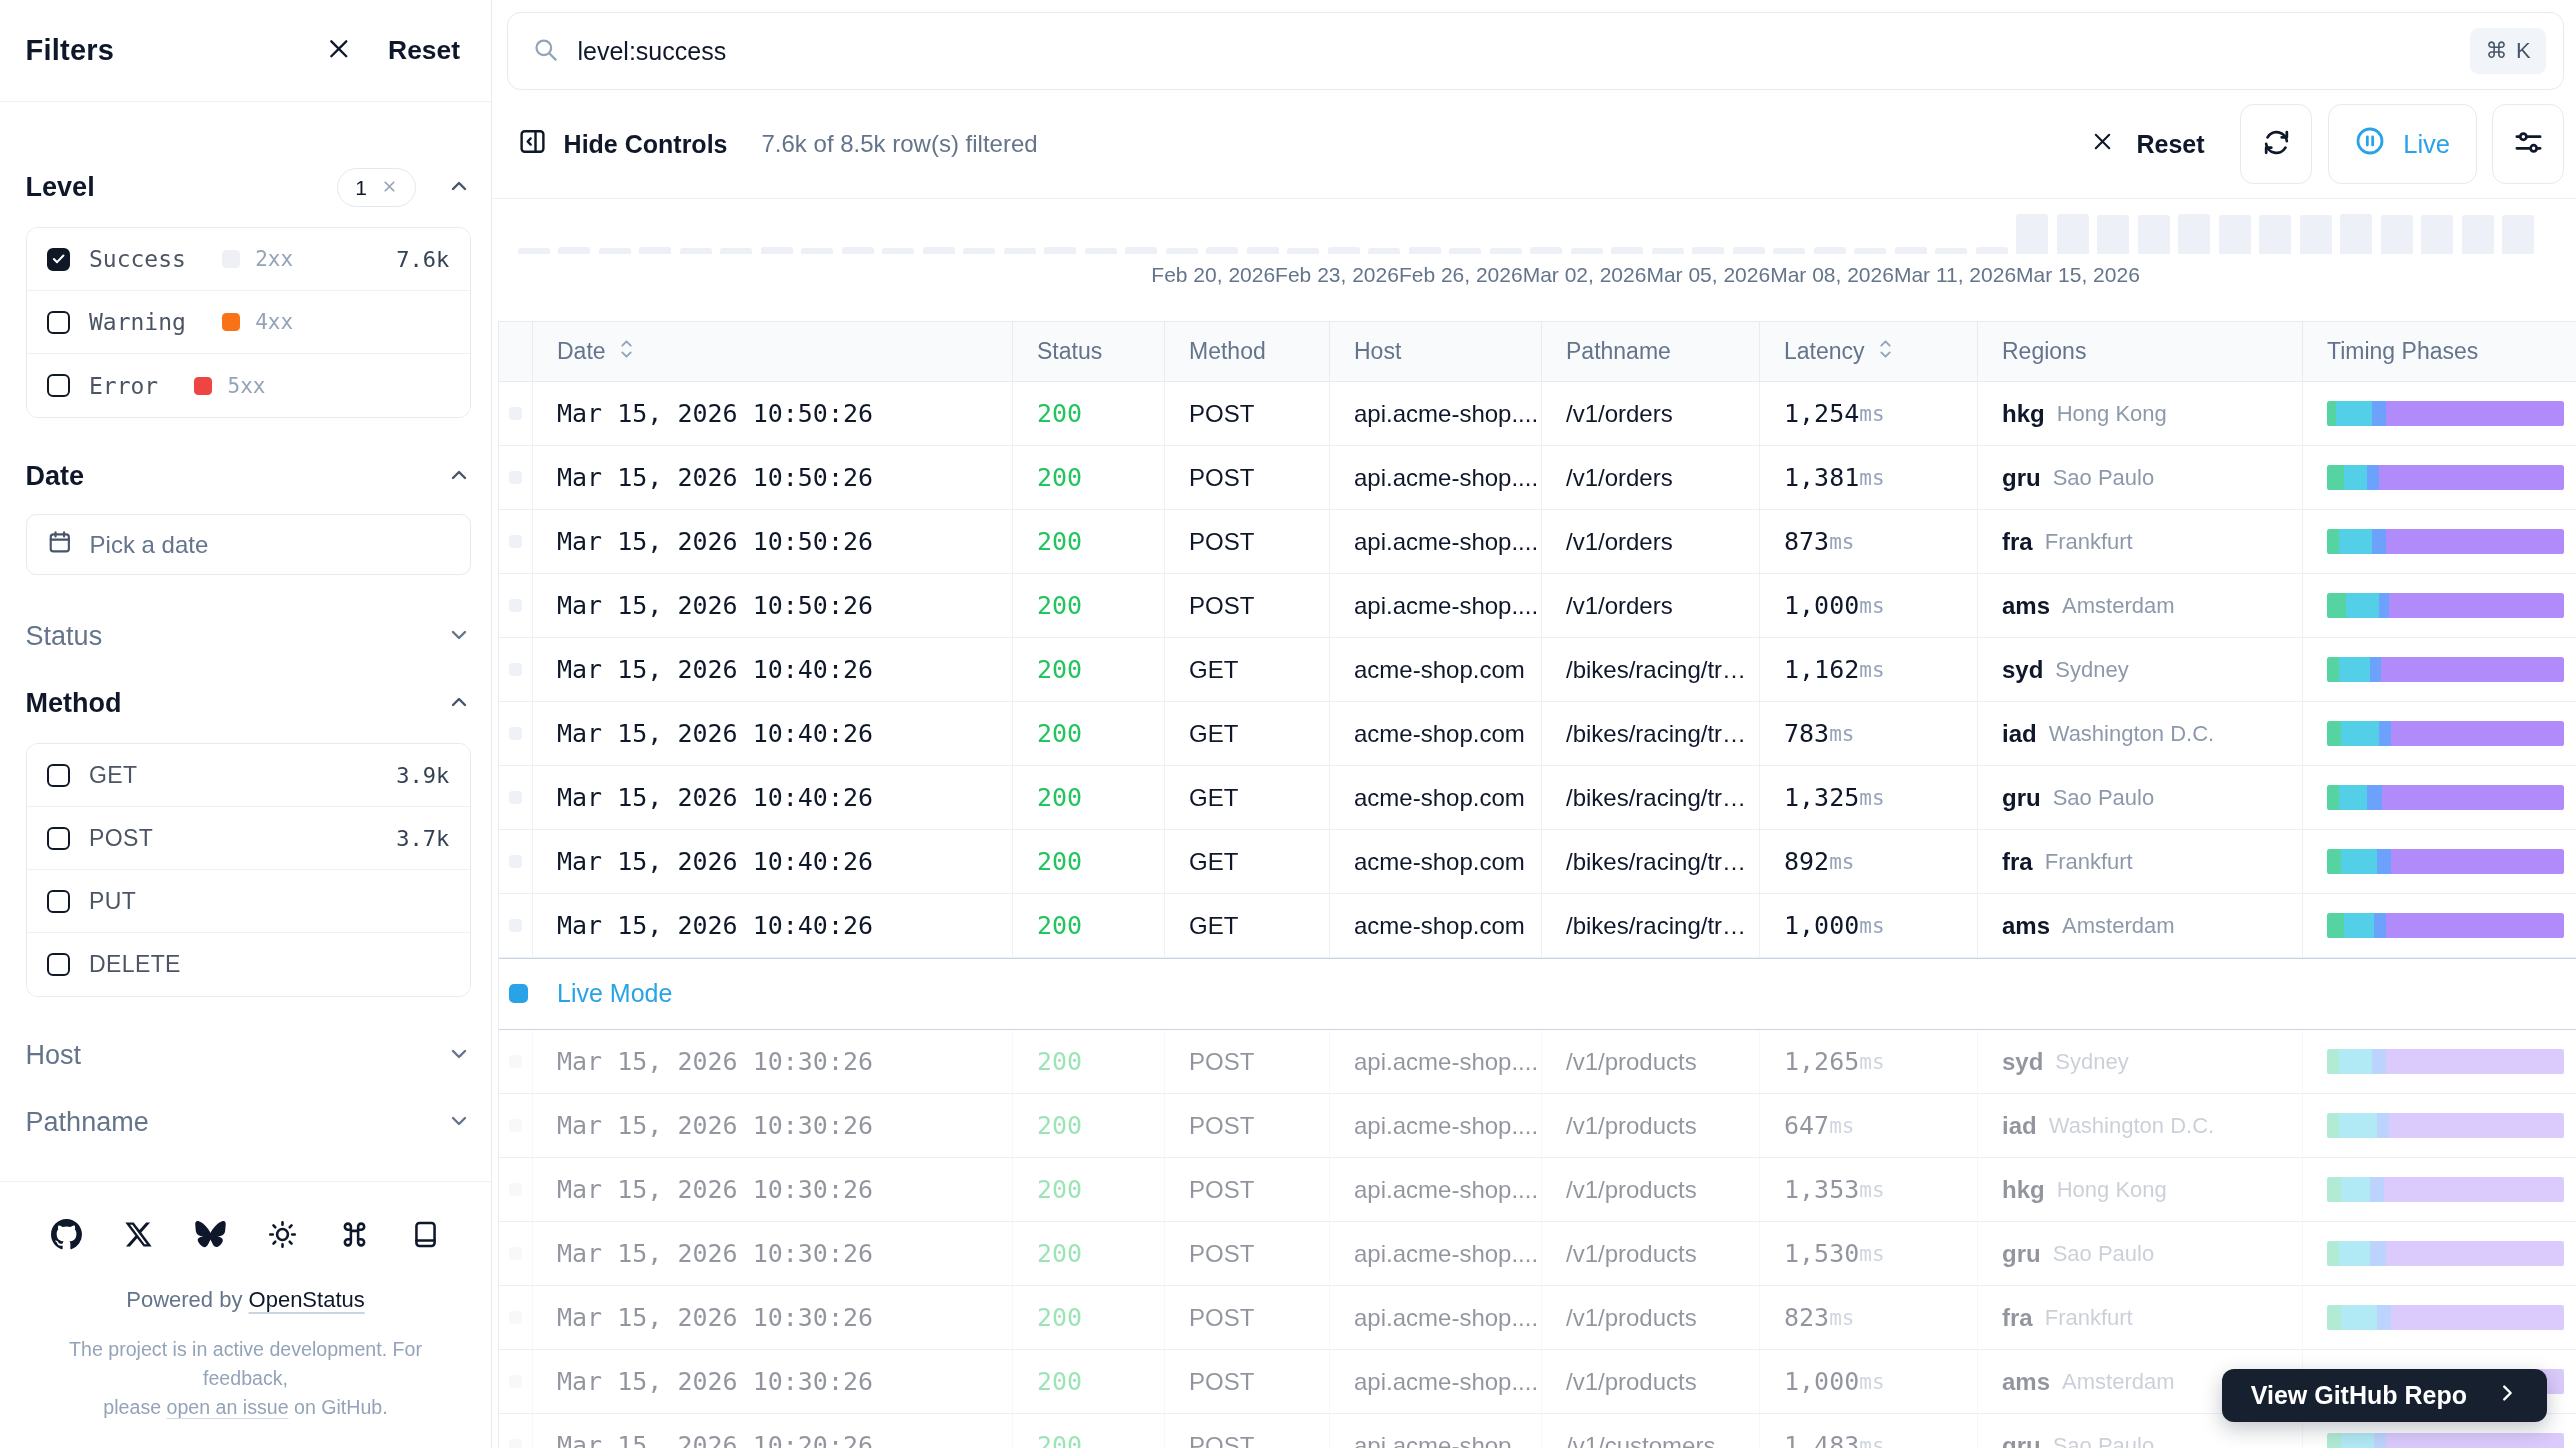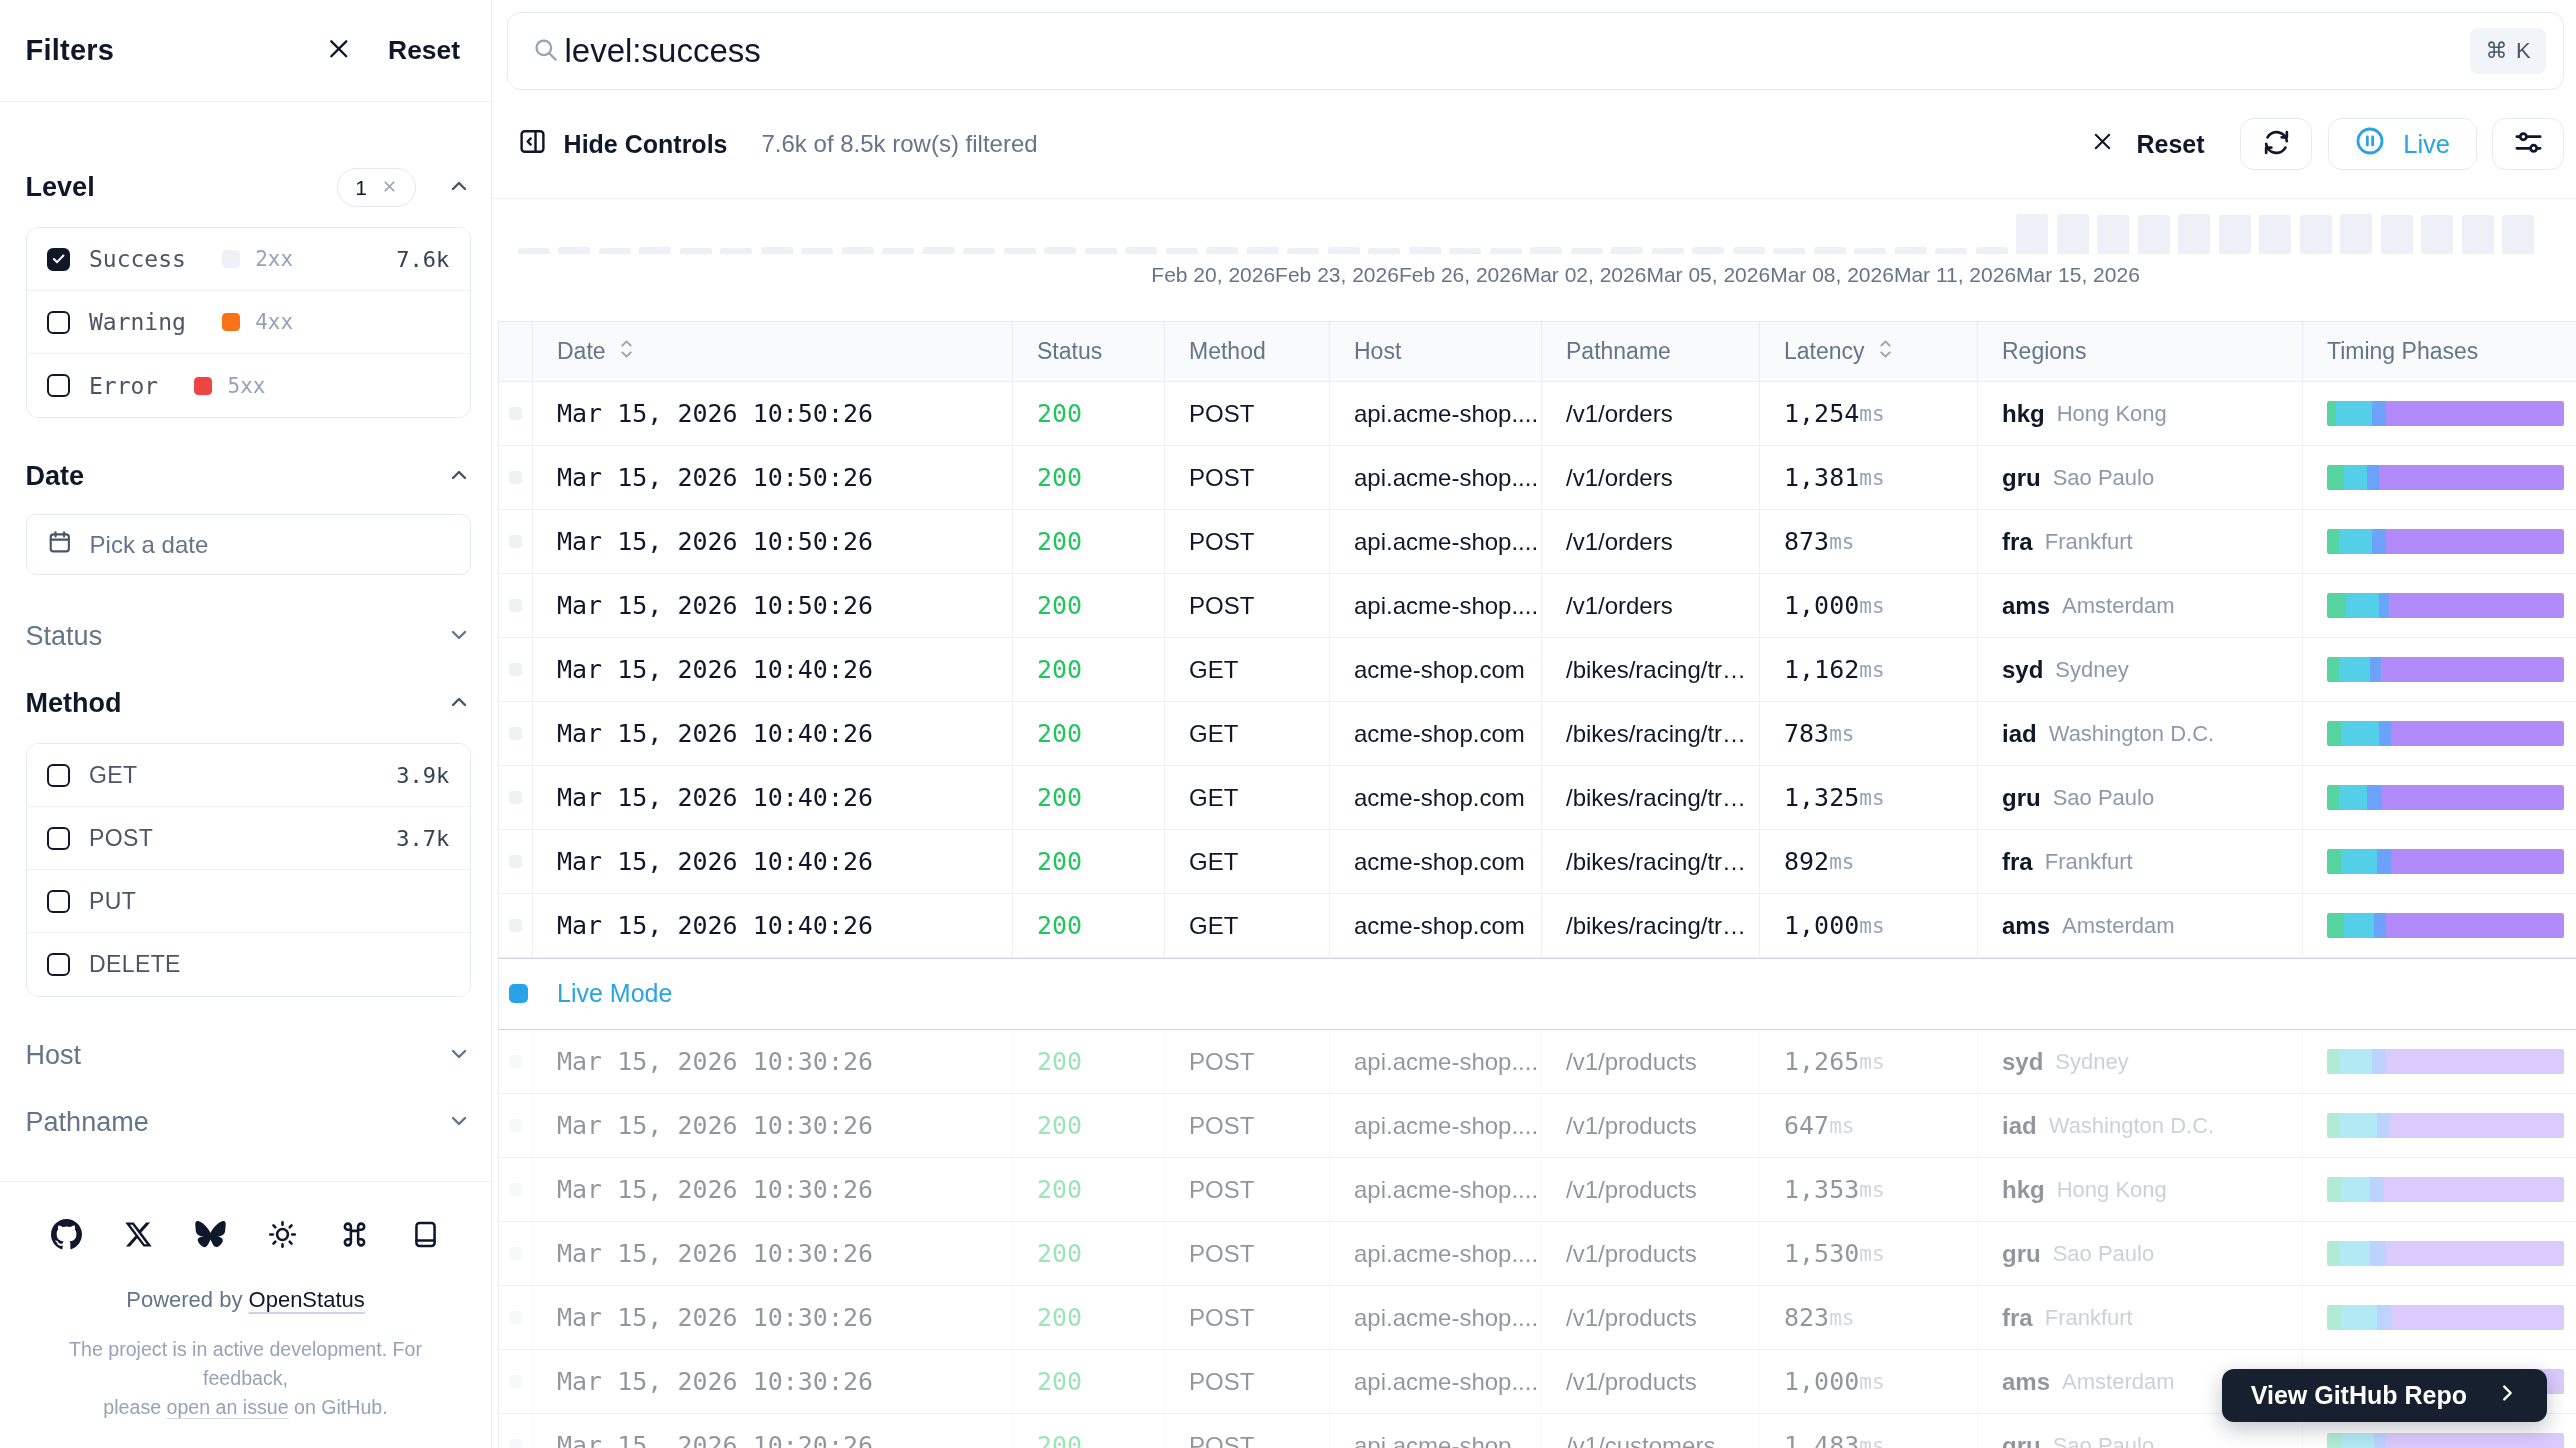--- a/index.html
+++ b/index.html
@@ -44,33 +44,33 @@
   .social-row .icon-btn svg { display:block; }
   .powered { text-align:center; margin-top:37px; font-size:22px; color:#64748b; }
   .powered a { color:#0f172a; text-decoration:underline; text-decoration-color:#cbd5e1; text-underline-offset:5.1px; cursor:pointer;}
   .disclaimer { text-align:center; margin-top:22px; font-size:19.6px; line-height:29px; color:#94a3b8; }
   .disclaimer u { text-decoration:underline; text-decoration-color:#d3dae3; text-underline-offset:4.3px; cursor:pointer;}
 
   
   .main { flex:1; display:flex; flex-direction:column; height:100%; position:relative; overflow:hidden;}
   .searchbar { margin:12px 12px 0 14.5px; height:78px; border:1.7px solid #e5e9f0; border-radius:13.6px;
     display:flex; align-items:center; padding:0 17px 0 24px; background:#fff; }
-  .searchbar input { flex:1; border:none; outline:none; font-size:33px; color:#0f172a; margin-left:6px;
+  .searchbar input { flex:1; border:none; outline:none; font-size:25px; color:#0f172a; margin-left:19px;
     font-family:"Liberation Sans", sans-serif; background:transparent;}
   .kbd { background:#f1f5f9; border-radius:8.5px; height:46px; display:flex; align-items:center;
     padding:0 15.3px; font-size:22px; color:#475569; gap:8.5px; }
   .controls { height:109px; display:flex; align-items:center; padding:0 12px 0 25.6px;
     border-bottom:1.7px solid #eef1f5; }
   .hidectrl { display:flex; align-items:center; gap:17px; background:none; border:none; cursor:pointer; }
   .hidectrl span { font-size:25px; font-weight:600; color:#0f172a; }
   .filtered-text { margin-left:34px; font-size:24px; color:#64748b; }
   .controls-right { margin-left:auto; display:flex; align-items:center; gap:15.3px; }
   .reset-btn { display:flex; align-items:center; gap:22px; background:none; border:none; cursor:pointer; margin-right:20.4px;}
   .reset-btn span { font-size:25px; font-weight:600; color:#0f172a; }
-  .sq-btn { height:52px; min-width:72px; border:1.7px solid #e5e9f0; border-radius:13.6px; background:#fff;
+  .sq-btn { height:80px; min-width:72px; border:1.7px solid #e5e9f0; border-radius:13.6px; background:#fff;
     display:flex; align-items:center; justify-content:center; cursor:pointer; }
   .live-btn { padding:0 25.6px; gap:17px; }
   .live-btn span { font-size:25.6px; font-weight:500; }
 
   
   .chart { padding:12px 0 0 25.6px; }
   .bars { display:flex; align-items:flex-end; gap:8.5px; height:43px; }
   .bars .bar { width:32px; background:#edf0f6; border-radius:2.6px 2.6px 0 0; }
   .ticks { display:flex; justify-content:center; margin:8.5px 0 0 225px; width:1806px; }
   .ticks span { font-size:21px; color:#64748b; white-space:nowrap; }

